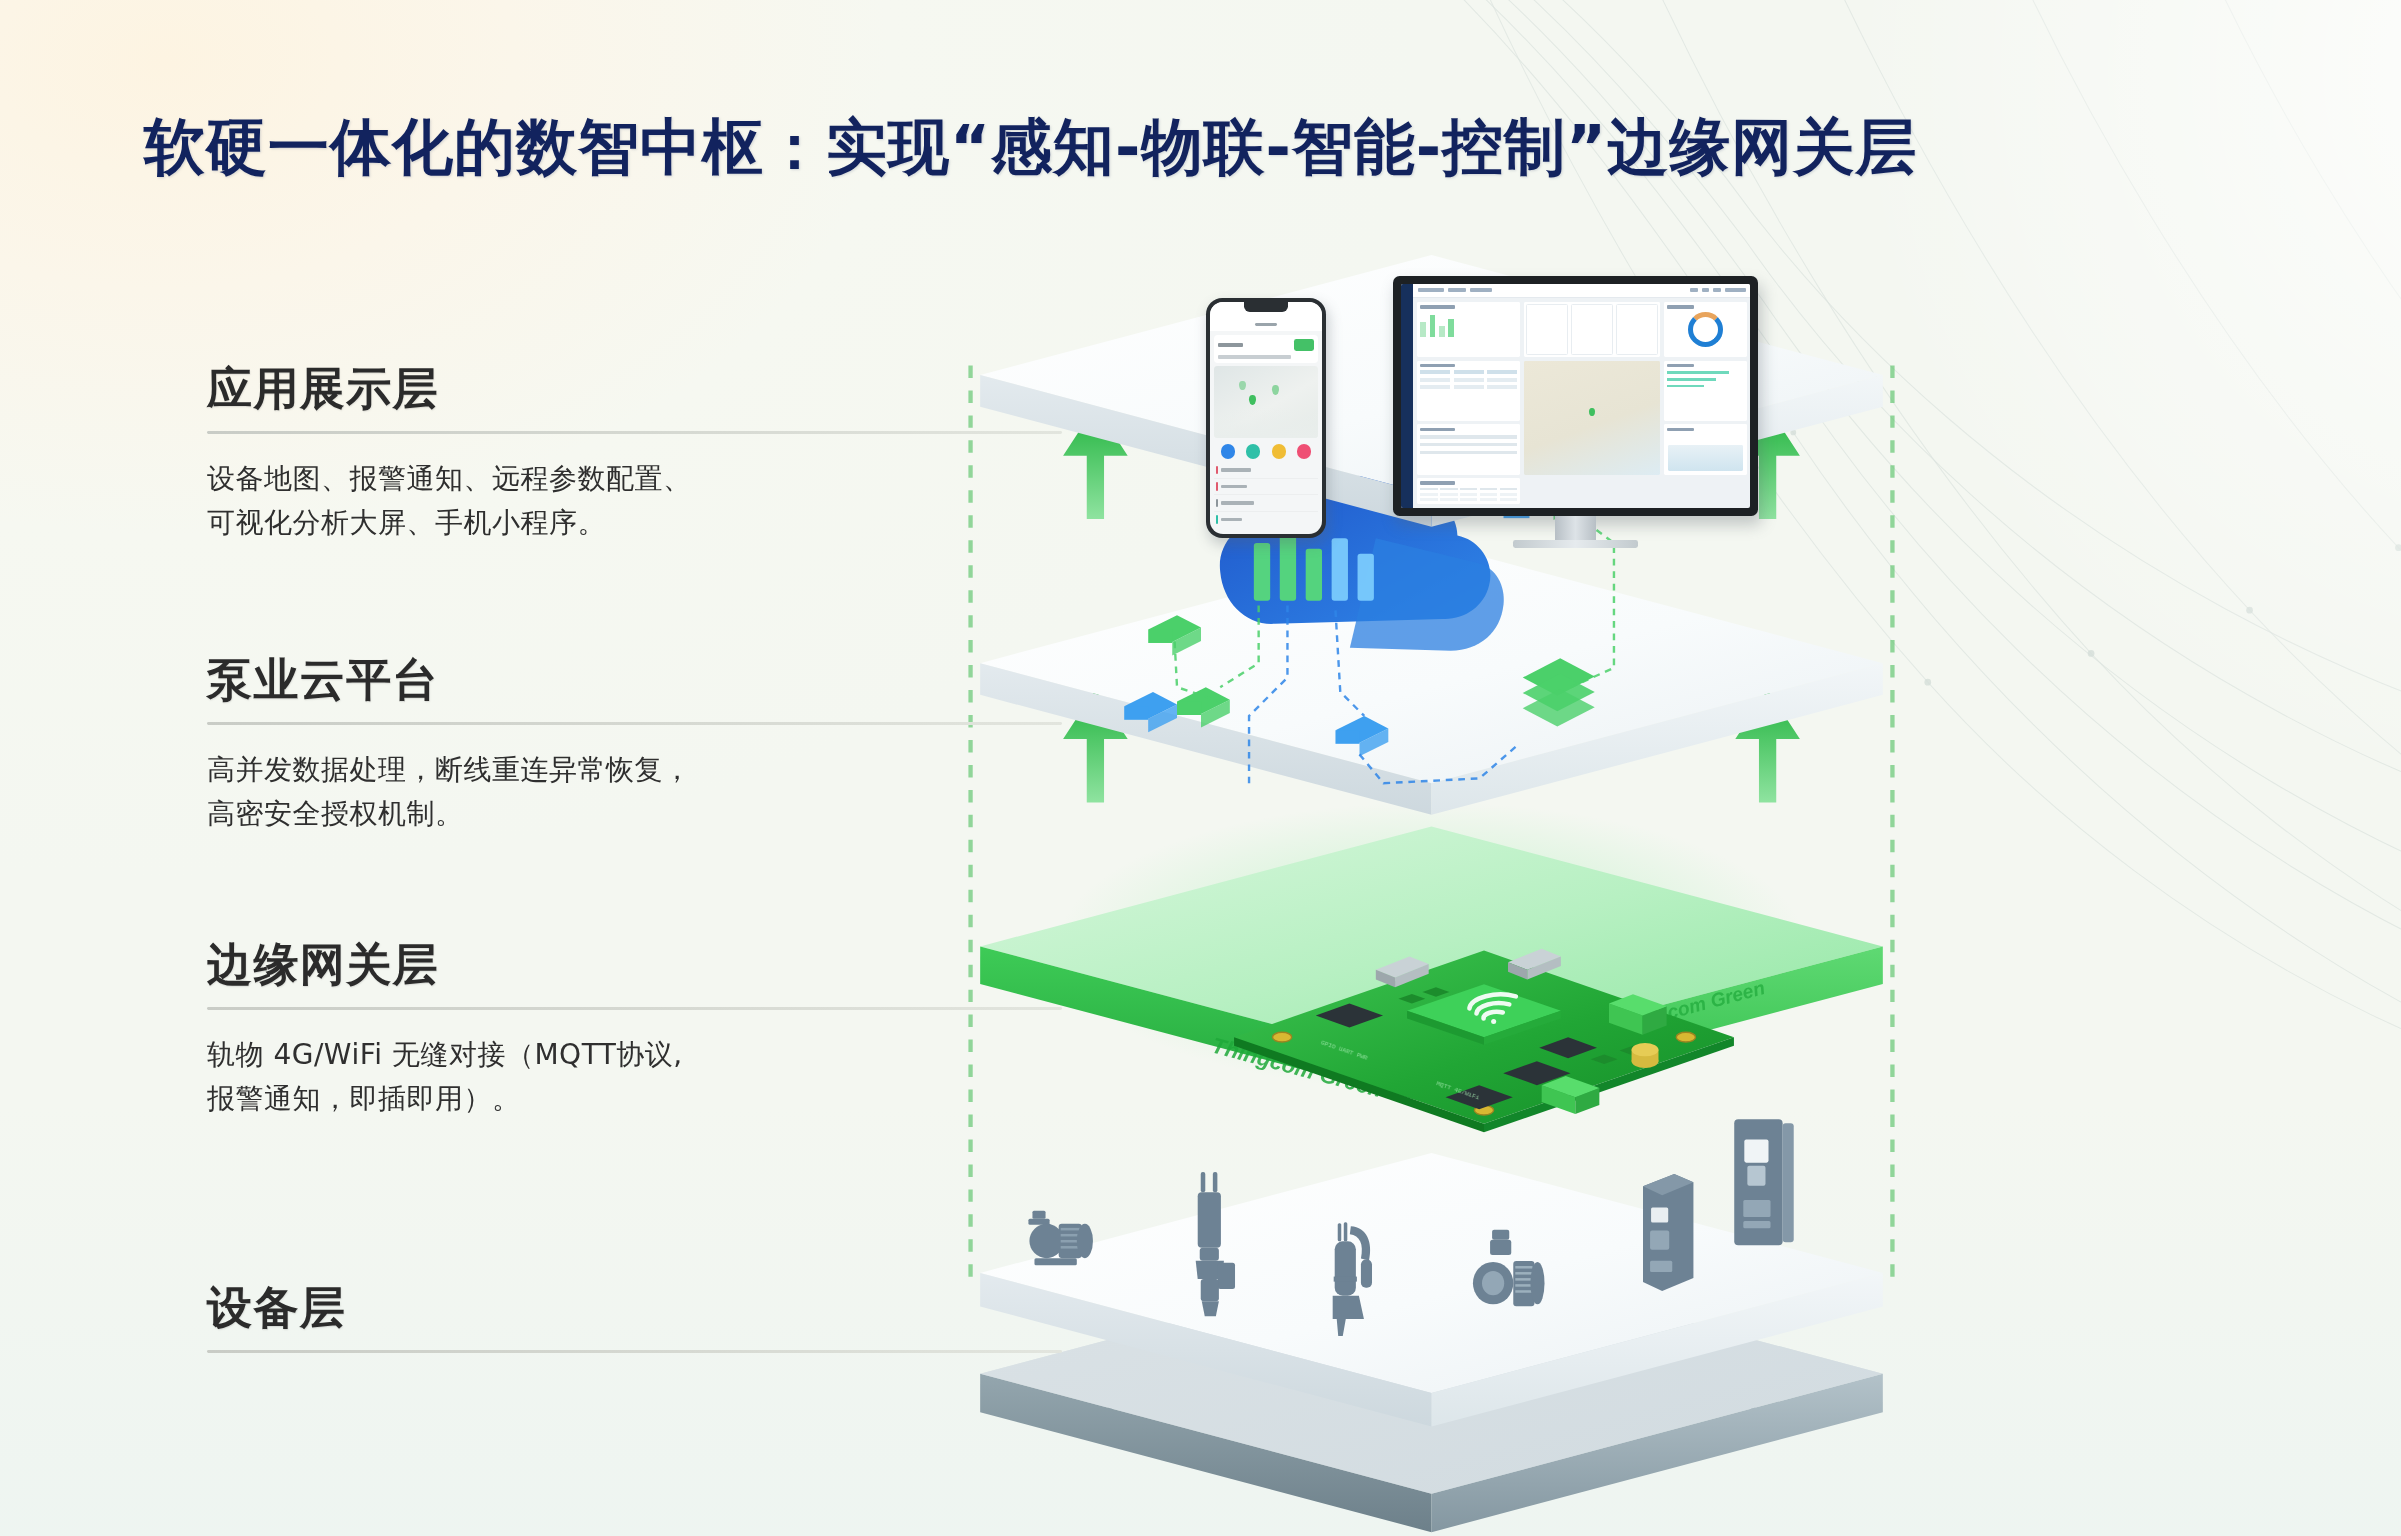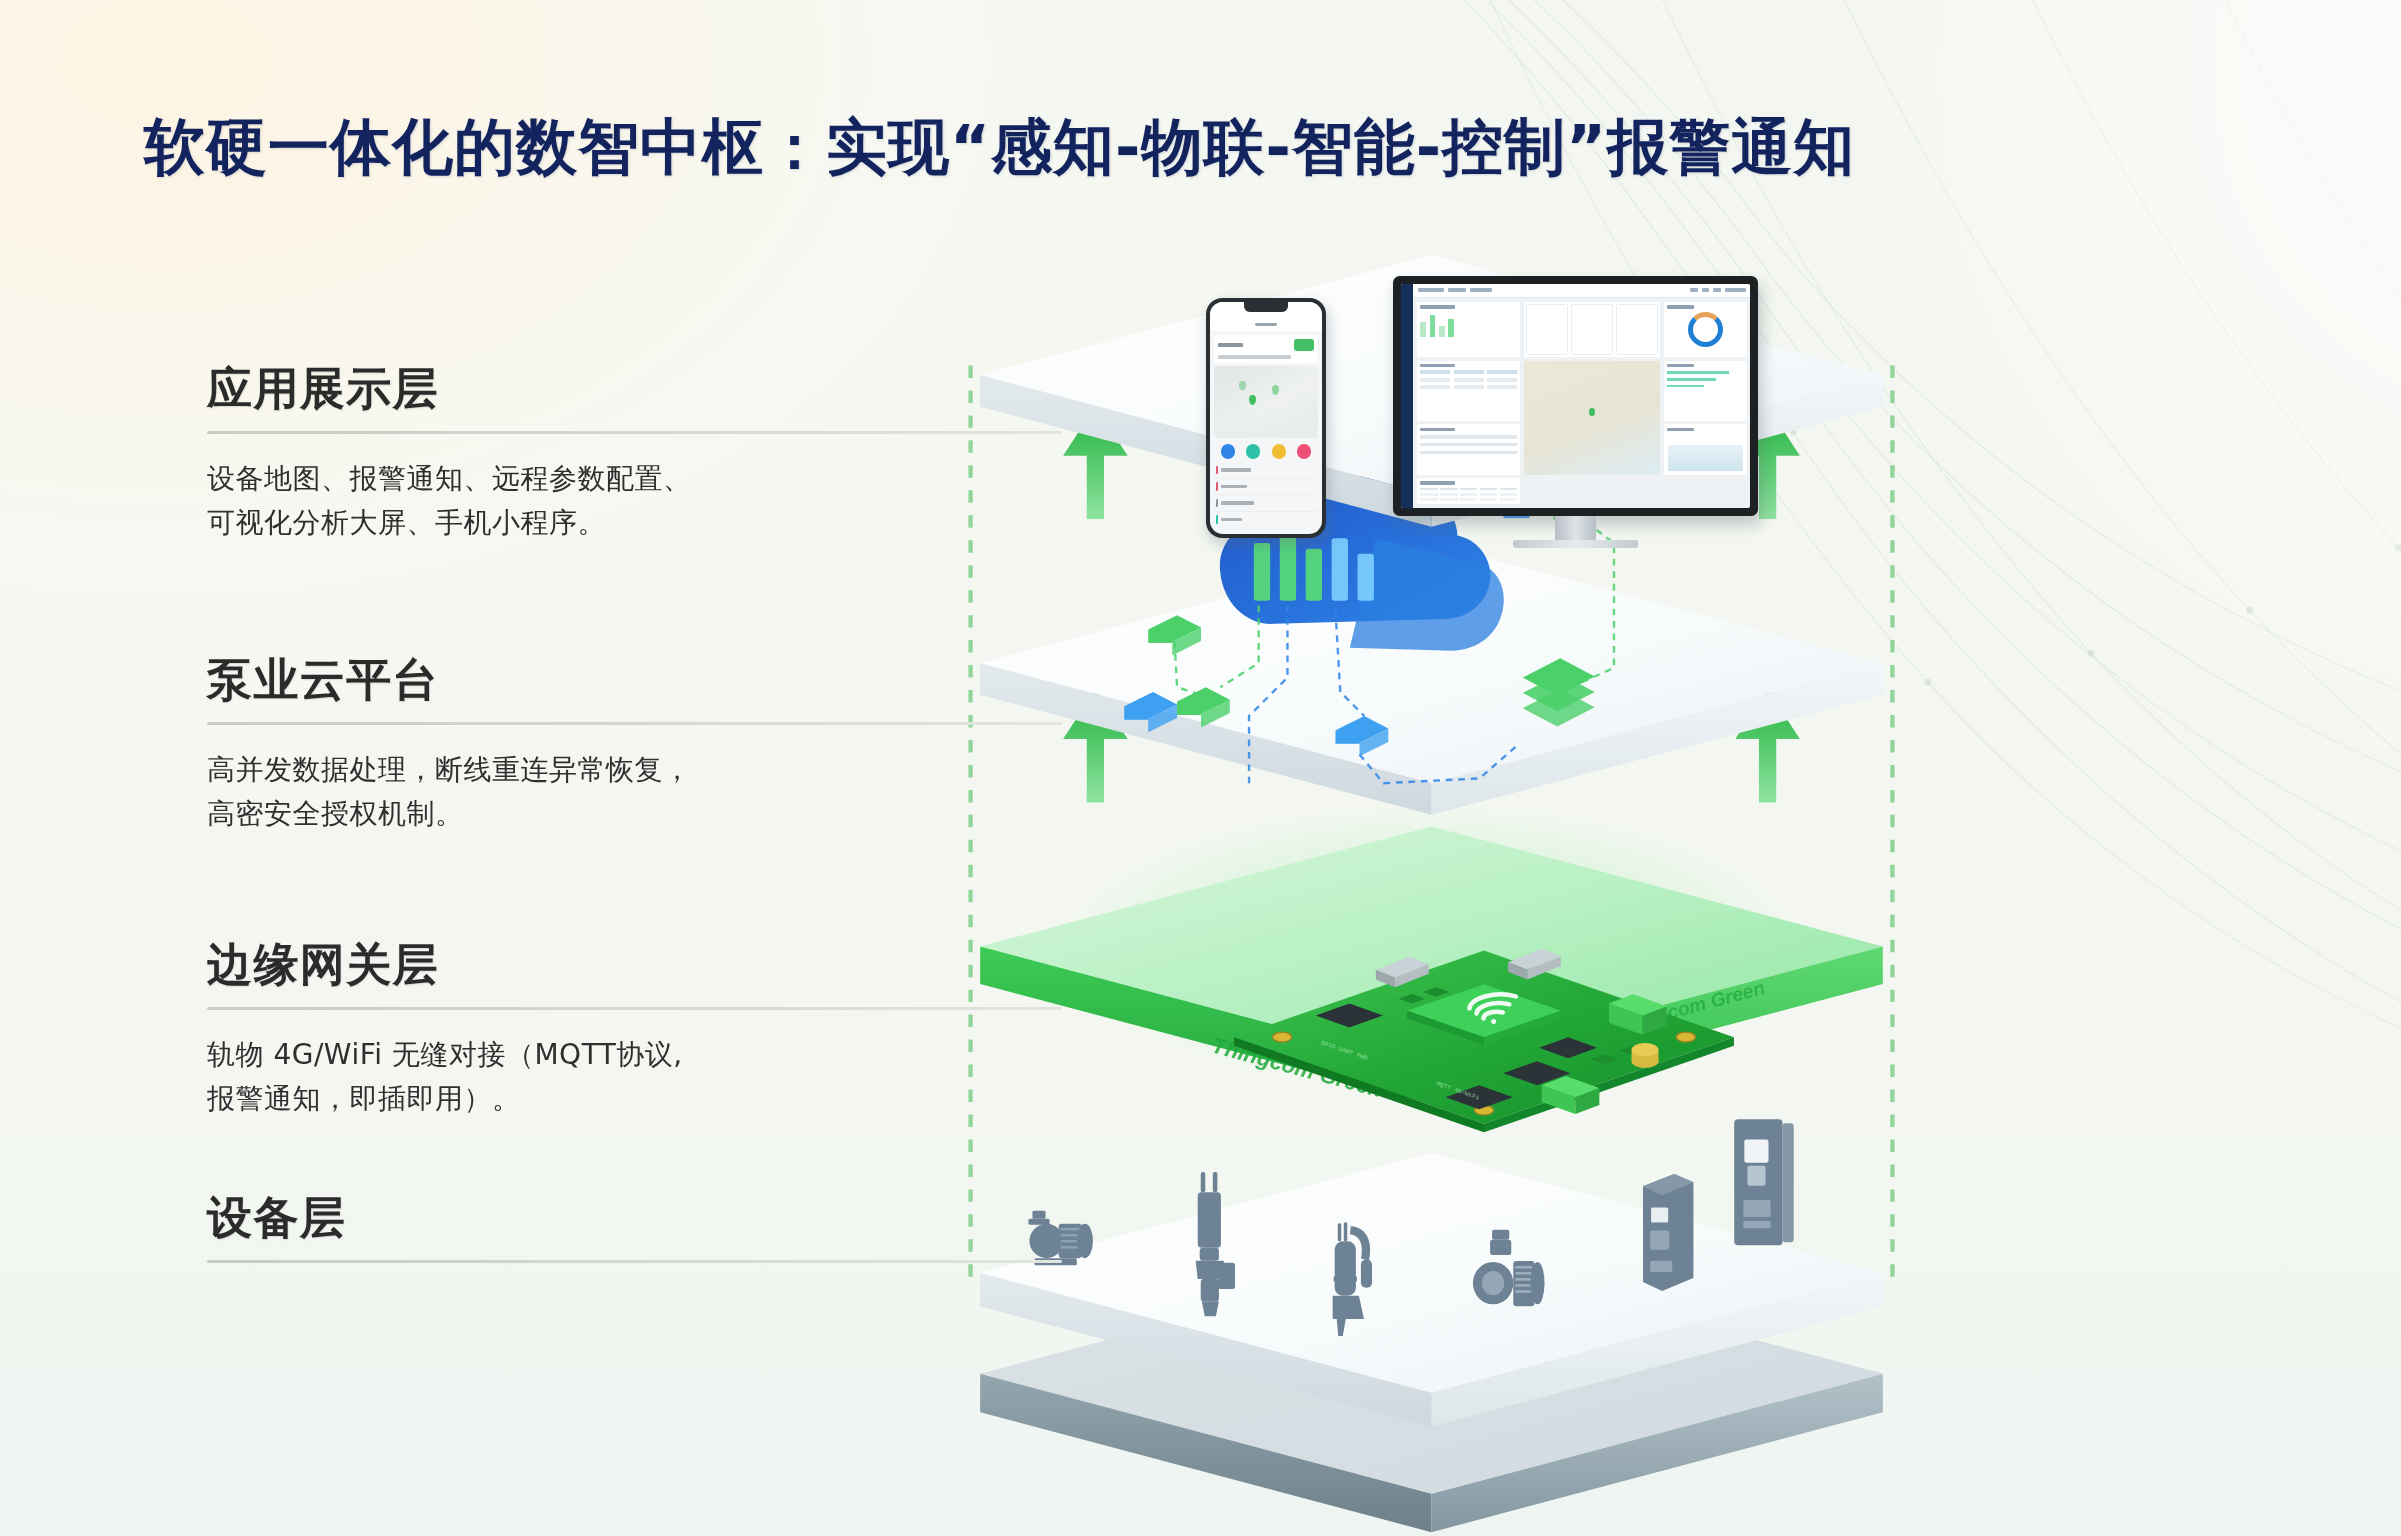--- a/index.html
+++ b/index.html
@@ -142,21 +142,21 @@
       <circle cx="2160" cy="1340" r="7"></circle>
     <circle cx="2460" cy="1190" r="7"></circle>
       <circle cx="2740" cy="1020" r="7"></circle>
     <circle cx="900" cy="1100" r="6"></circle>
       <circle cx="880" cy="960" r="6"></circle>
   </g>
 </svg>
 <div id="bg-glow"></div>
 <div id="bg-bottom-fade"></div>
 
-<h1 id="page-title">软硬一体化的数智中枢：实现“感知-物联-智能-控制”报警通知</h1>
+<h1 id="page-title">软硬一体化的数智中枢：实现“感知-物联-智能-控制”边缘网关层</h1>
 
 <div id="layer-list">
 
   <div class="layer-block" style="top:365px">
     <div class="layer-title">应用展示层</div>
     <div class="layer-rule"></div>
     <div class="layer-desc">
       <span>设备地图、报警通知、远程参数配置、</span>
       <span>可视化分析大屏、手机小程序。</span>
     </div>
@@ -173,21 +173,21 @@
 
   <div class="layer-block" style="top:941px">
     <div class="layer-title">边缘网关层</div>
     <div class="layer-rule"></div>
     <div class="layer-desc">
       <span>轨物 4G/WiFi 无缝对接（MQTT协议,</span>
       <span>报警通知，即插即用）。</span>
     </div>
   </div>
 
-  <div class="layer-block" style="top:1194px">
+  <div class="layer-block" style="top:1284px">
     <div class="layer-title">设备层</div>
     <div class="layer-rule"></div>
   </div>
 
 </div>
 
 <div id="stack">
 <svg viewBox="0 0 2000 2720" preserveAspectRatio="xMidYMid meet">
   <defs>
     <linearGradient id="slabTop" x1="0" y1="0" x2="1" y2="1">

